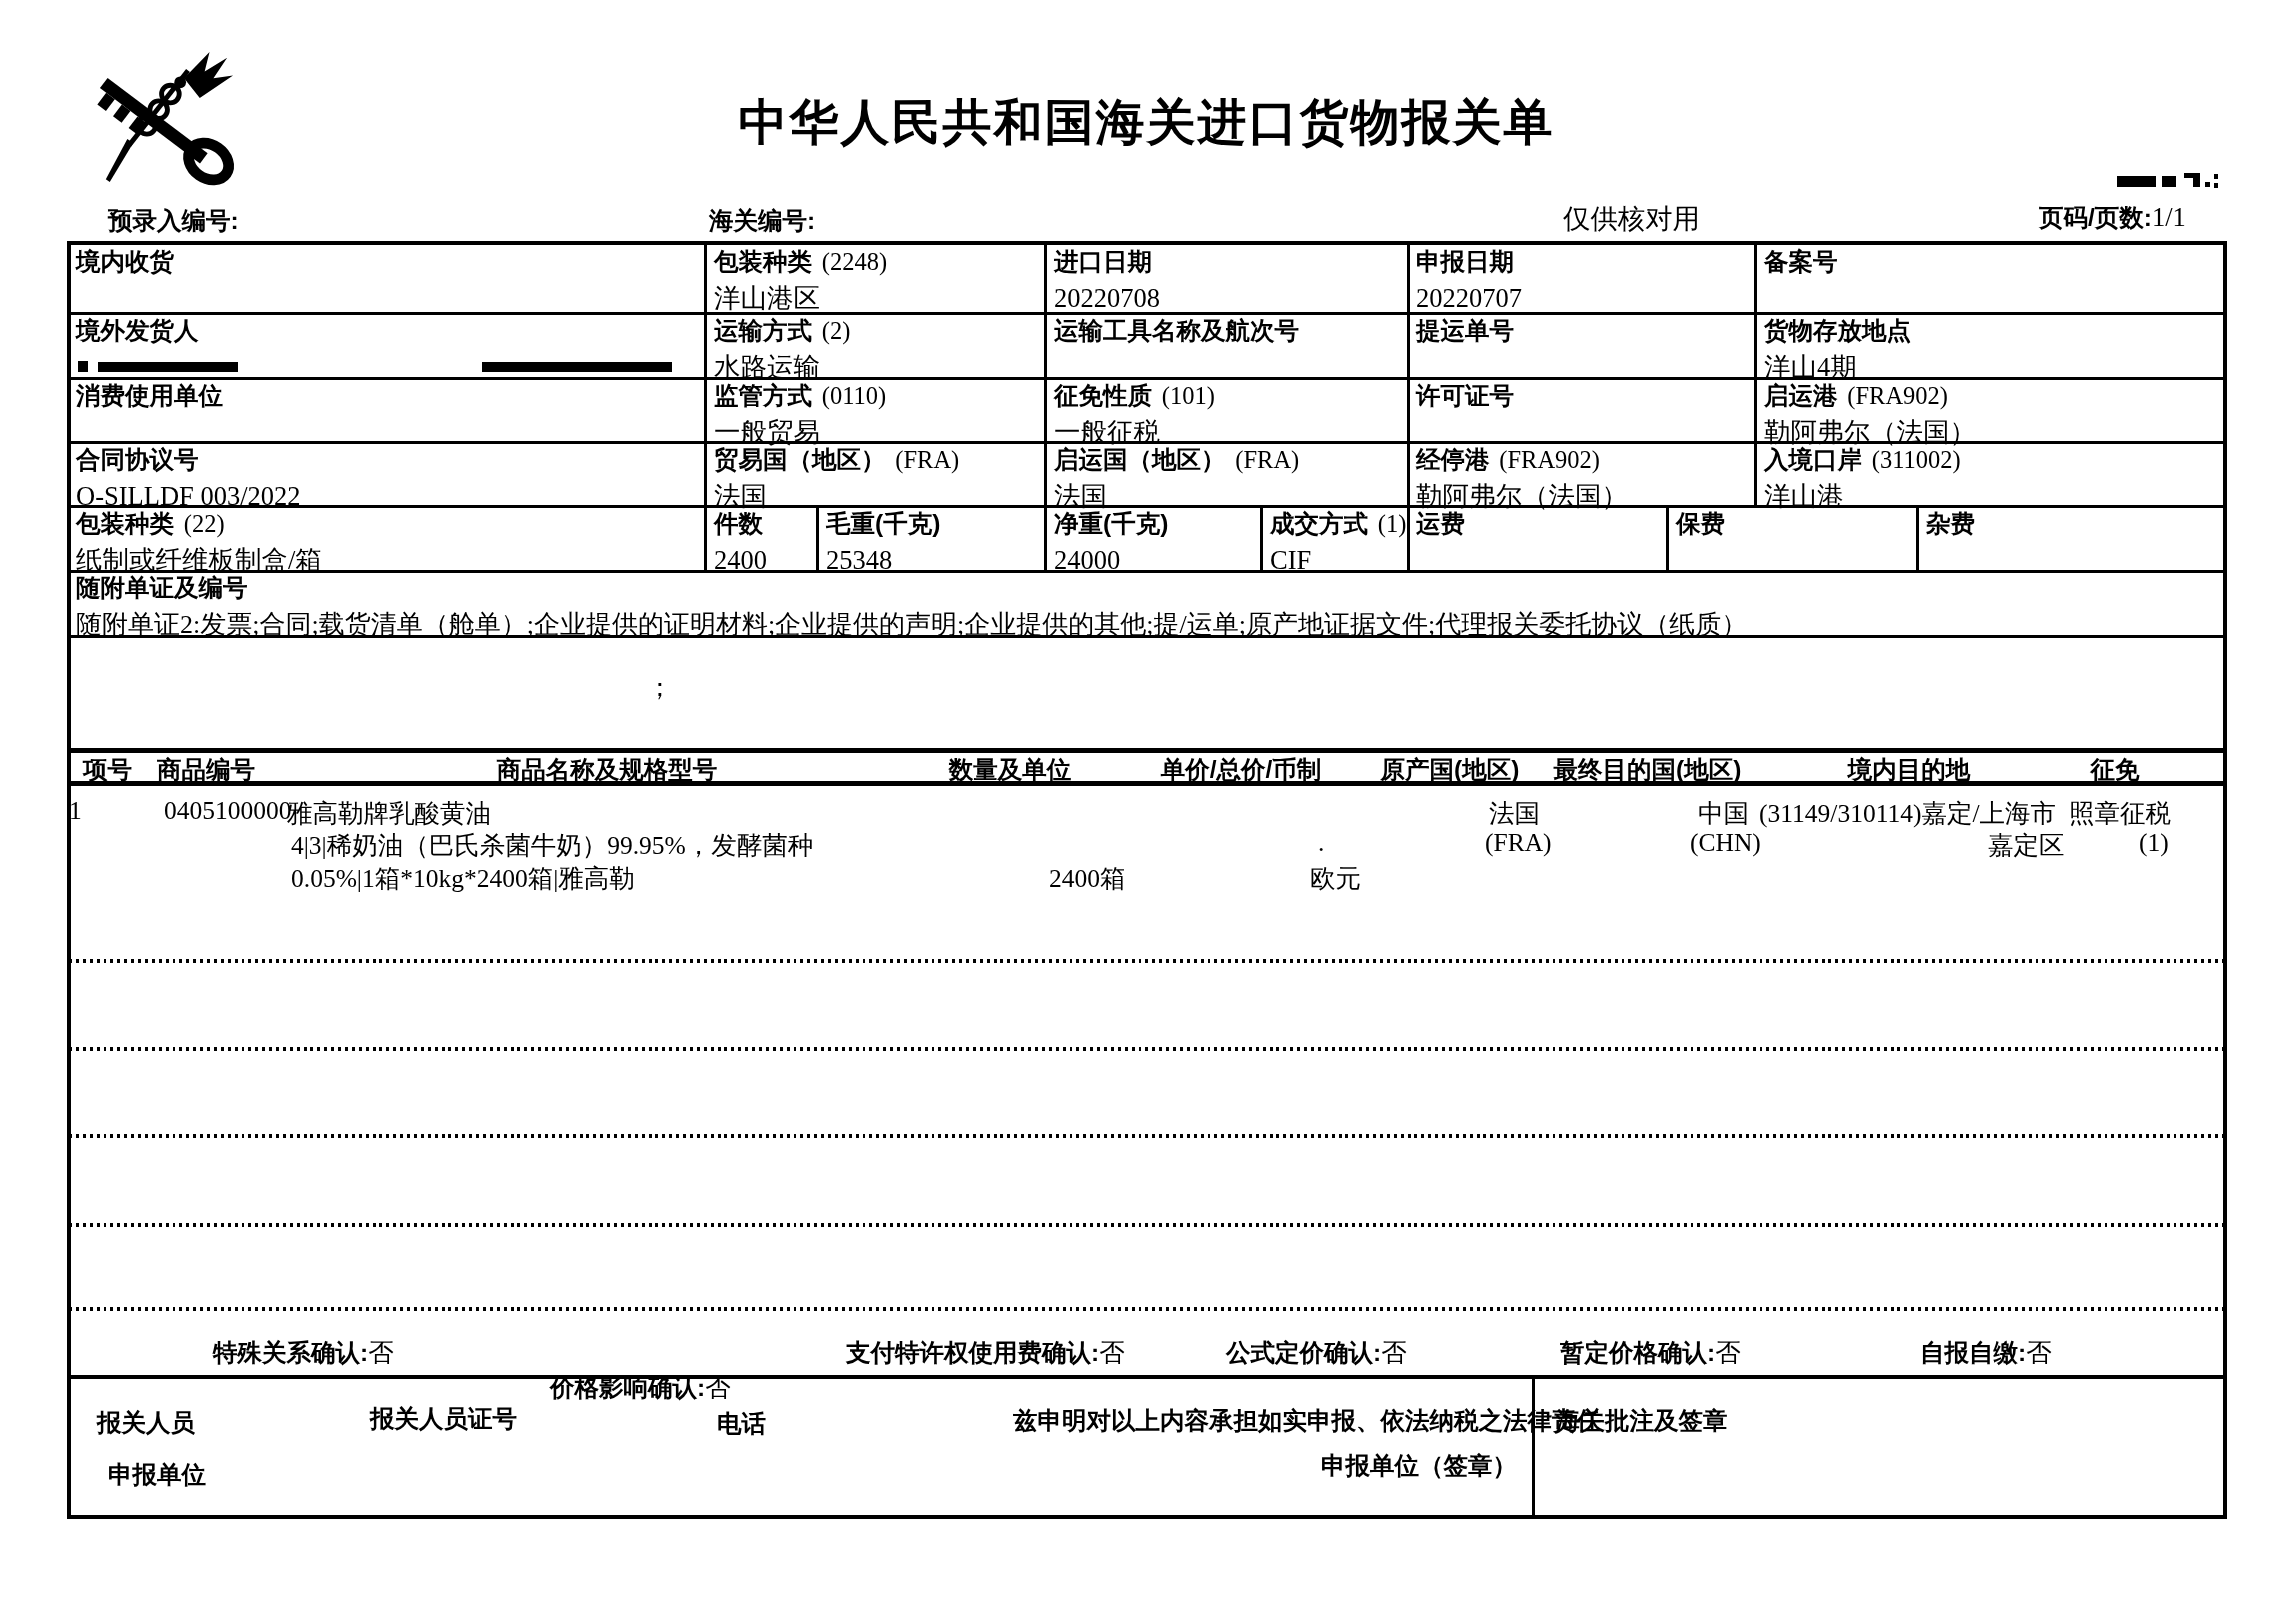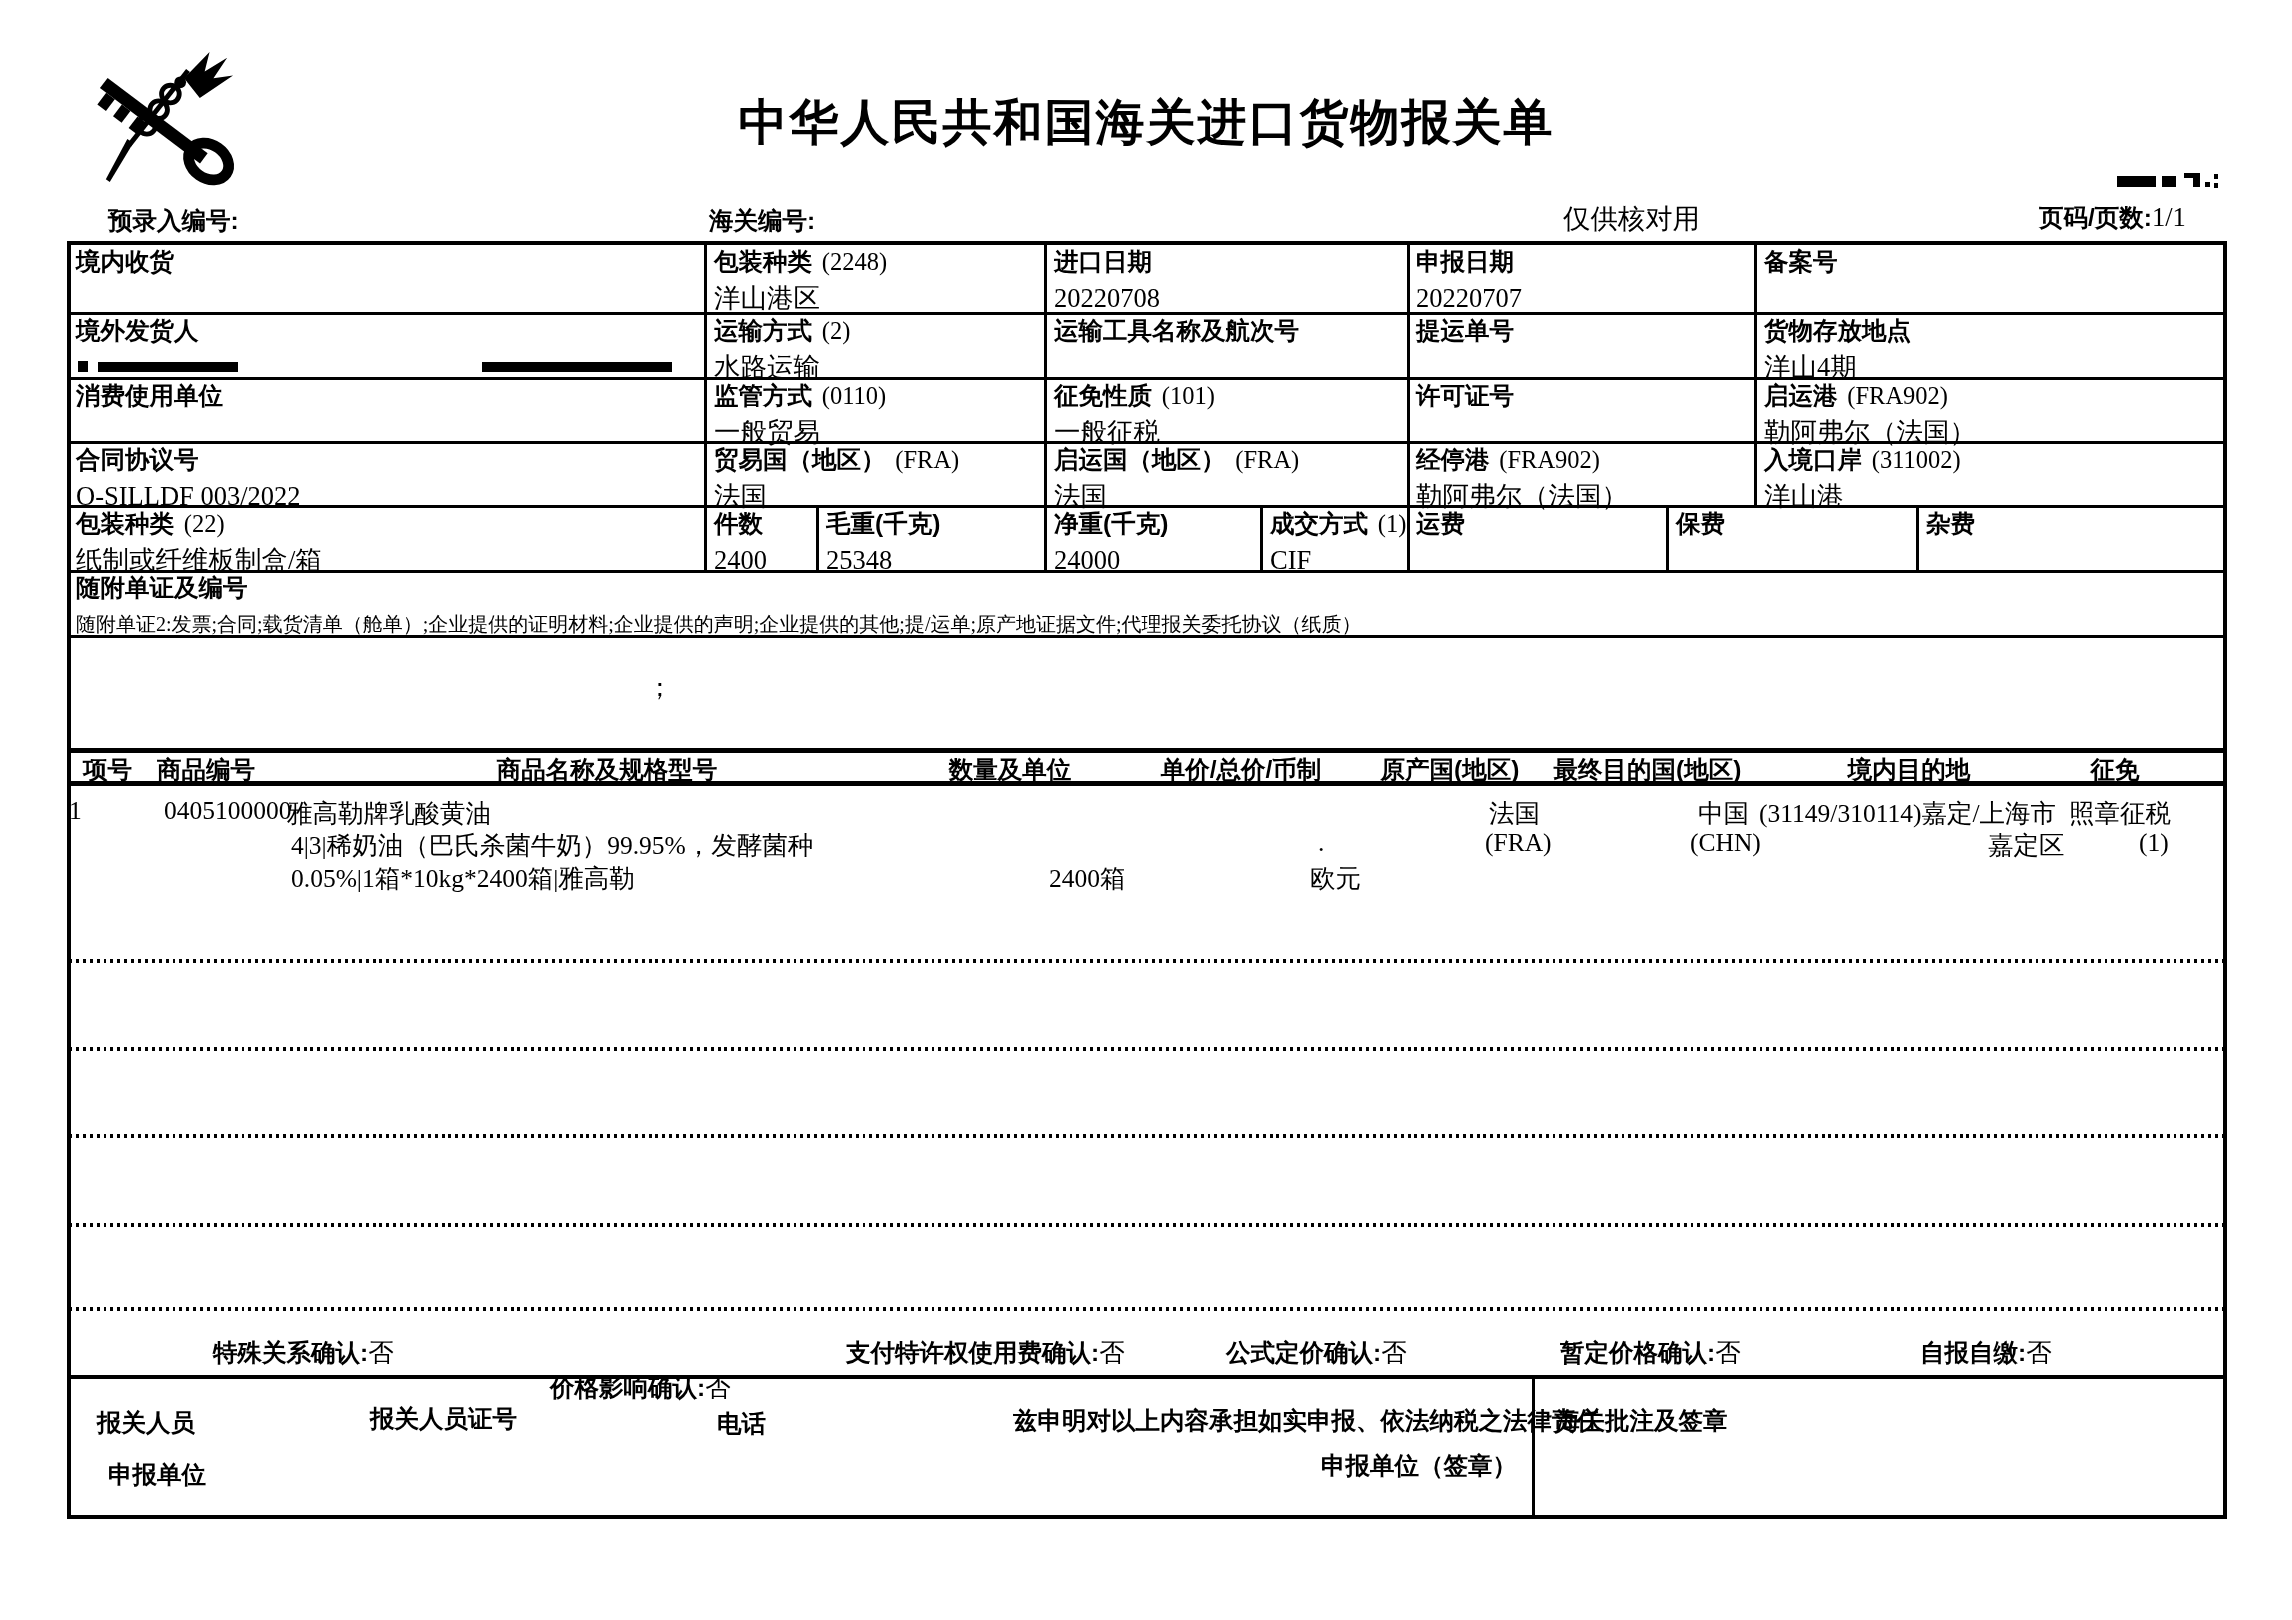--- a/index.html
+++ b/index.html
@@ -199,21 +199,21 @@
   </div>
   <div class="cell" style="left:1676px;top:509px;">
     <div class="l1"><span class="lab">保费</span></div>
   </div>
   <div class="cell" style="left:1926px;top:509px;">
     <div class="l1"><span class="lab">杂费</span></div>
   </div>
 
   <div class="cell" style="left:76px;top:573px;">
     <div class="l1"><span class="lab">随附单证及编号</span></div>
-    <div class="v val" style="font-size:20px;">随附单证2:发票;合同;载货清单（舱单）;企业提供的证明材料;企业提供的声明;企业提供的其他;提/运单;原产地证据文件;代理报关委托协议（纸质）</div>
+    <div class="v val" style="font-size:26px;">随附单证2:发票;合同;载货清单（舱单）;企业提供的证明材料;企业提供的声明;企业提供的其他;提/运单;原产地证据文件;代理报关委托协议（纸质）</div>
   </div>
 
   <div class="abs val" style="left:647px;top:670px;font-size:25.5px;">；</div>
 
   <div class="ghead" style="left:83px;top:753px;">项号</div>
   <div class="ghead" style="left:157px;top:753px;">商品编号</div>
   <div class="ghead ctr" style="left:421px;top:753px;width:372px;">商品名称及规格型号</div>
   <div class="ghead ctr" style="left:912px;top:753px;width:196px;">数量及单位</div>
   <div class="ghead ctr" style="left:1143px;top:753px;width:196px;">单价/总价/币制</div>
   <div class="ghead ctr" style="left:1352px;top:753px;width:196px;">原产国(地区)</div>

